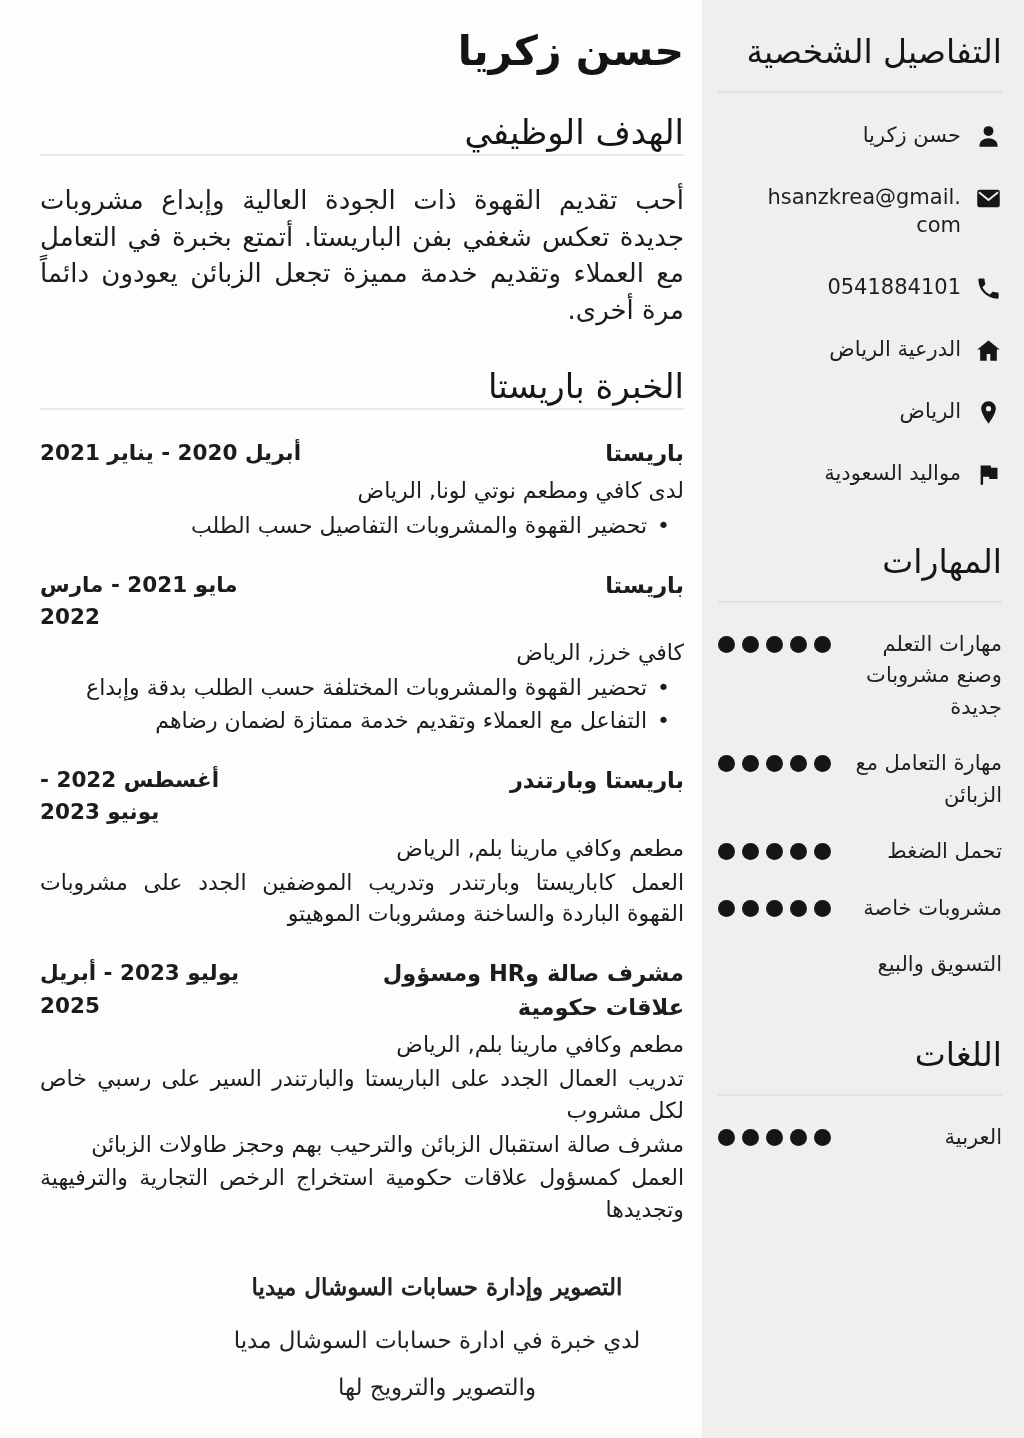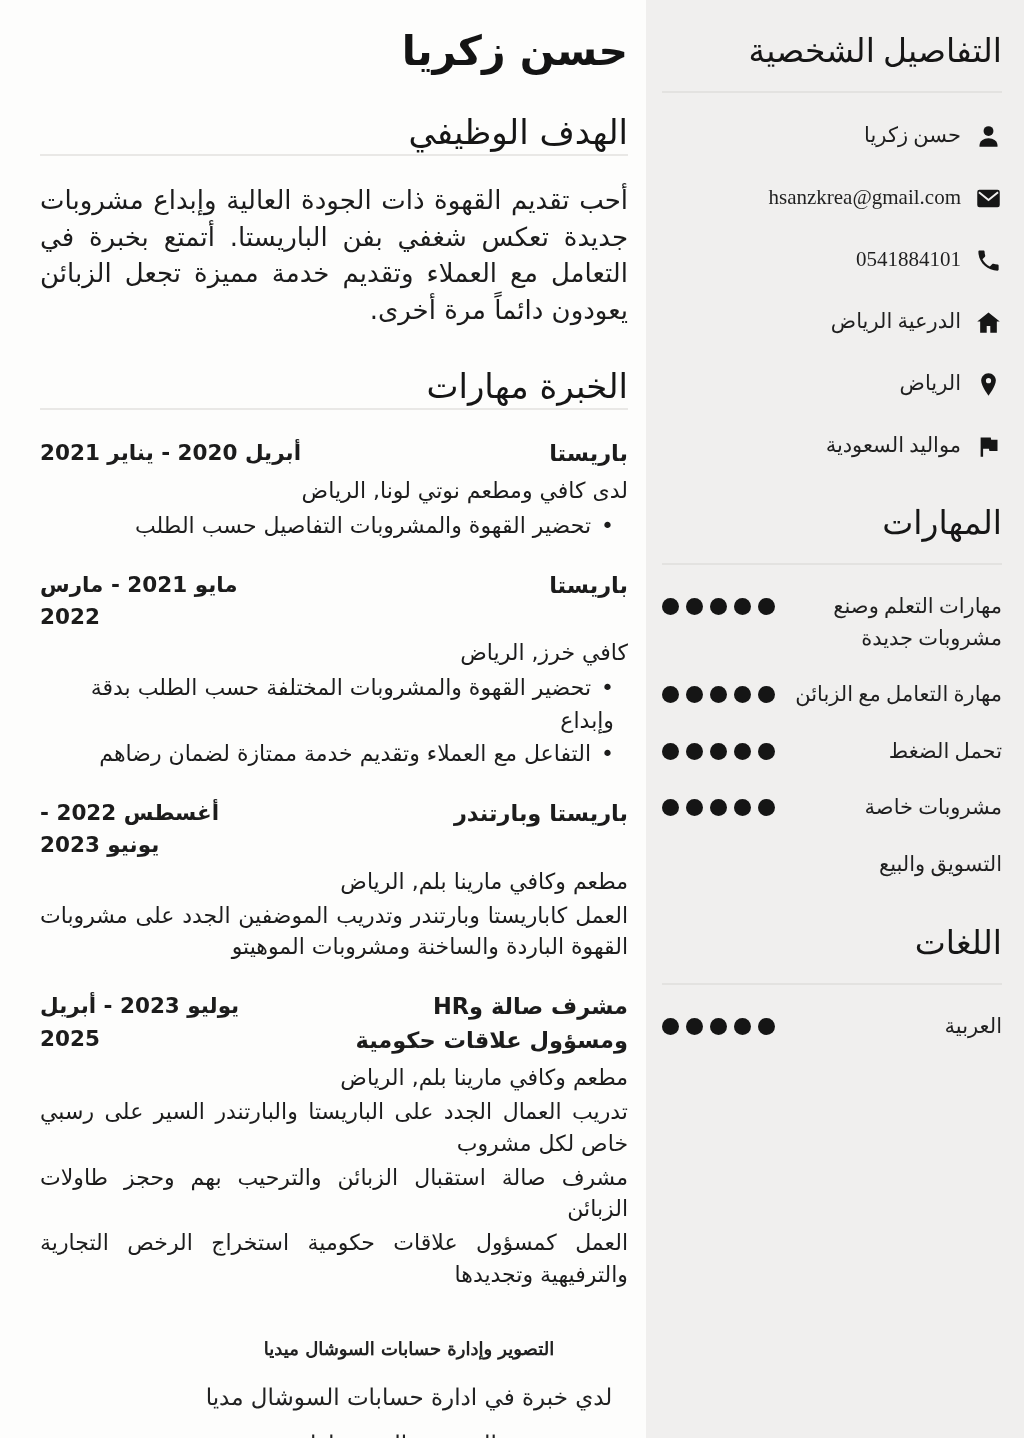--- a/index.html
+++ b/index.html
@@ -6,31 +6,30 @@
   html, body { margin: 0; padding: 0; background: #ffffff; }
   body {
     width: 1024px; height: 1438px; overflow: hidden;
     font-family: "DejaVu Sans", sans-serif;
     color: #1c1c1c;
   }
   .page { display: flex; width: 1024px; height: 1438px; }
 
   
   .sidebar {
-    width: 378px; flex: none;
+    width: 322px; flex: none;
     background: #f0efee;
     padding: 26px 22px 20px 16px;
-    font-family: Liberation Serif, serif;
   }
   .sb-title {
     font-size: 33px; font-weight: 400; margin: 0; line-height: 1.55;
     color: #161616; padding-bottom: 14px;
     border-bottom: 2px solid #e3e2e0;
   }
-  .sb-title.spaced { margin-top: 38px; }
+  .sb-title.spaced { margin-top: 48px; }
 
   .contact-list { margin-top: 28px; }
   .contact-row {
     display: flex; align-items: flex-start; gap: 14px;
     margin-bottom: 33px; font-size: 21px; line-height: 1.35; color: #1f1f1f;
   }
   .contact-icon { width: 27px; height: 27px; flex: none; margin-top: 2px; }
   .contact-icon svg { width: 100%; height: 100%; display: block; }
   .contact-text { flex: 1; text-align: right; }
   .contact-text.ltr {
@@ -79,21 +78,21 @@
   .job-employer { font-size: 22px; margin: 3px 0 0; line-height: 1.5; }
   .job-bullets { list-style: none; margin: 2px 0 0; padding: 0 14px 0 0; }
   .job-bullets li { font-size: 22px; line-height: 1.5; }
   .job-bullets li::before { content: "•"; margin-left: 10px; }
   .job-paras p { font-size: 22px; line-height: 1.45; margin: 2px 0 0; text-align: justify; }
 
   .extra {
     margin-top: 44px; padding-left: 150px; text-align: center;
     font-family: "DejaVu Serif", serif; color: #222;
   }
-  .extra-title { font-size: 18px; font-weight: bold; margin: 0; line-height: 1.5; }
+  .extra-title { font-size: 23px; font-weight: bold; margin: 0; line-height: 1.5; }
   .extra-text { font-size: 23px; line-height: 2.05; margin: 12px 0 0; }
 </style>
 </head>
 <body>
 
 <div class="page">
 
   <aside class="sidebar">
     <h2 class="sb-title">التفاصيل الشخصية</h2>
 
@@ -213,21 +212,21 @@
   </div>
       </div>
   </aside>
 
   <main class="main">
     <h1 class="h-name">حسن زكريا</h1>
 
     <h2 class="section-title">الهدف الوظيفي</h2>
     <p class="objective-text">أحب تقديم القهوة ذات الجودة العالية وإبداع مشروبات جديدة تعكس شغفي بفن الباريستا. أتمتع بخبرة في التعامل مع العملاء وتقديم خدمة مميزة تجعل الزبائن يعودون دائماً مرة أخرى.</p>
 
-    <h2 class="section-title">الخبرة مهارات</h2>
+    <h2 class="section-title">الخبرة باريستا</h2>
     <div id="jobs-list">
         <article class="job">
     <div class="job-head">
       <h3 class="job-title">باريستا</h3>
       <div class="job-date">أبريل 2020 - يناير 2021</div>
     </div>
     <p class="job-employer">لدى كافي ومطعم نوتي لونا, الرياض</p>
     <ul class="job-bullets">
             <li>تحضير القهوة والمشروبات التفاصيل حسب الطلب</li>
           </ul>

